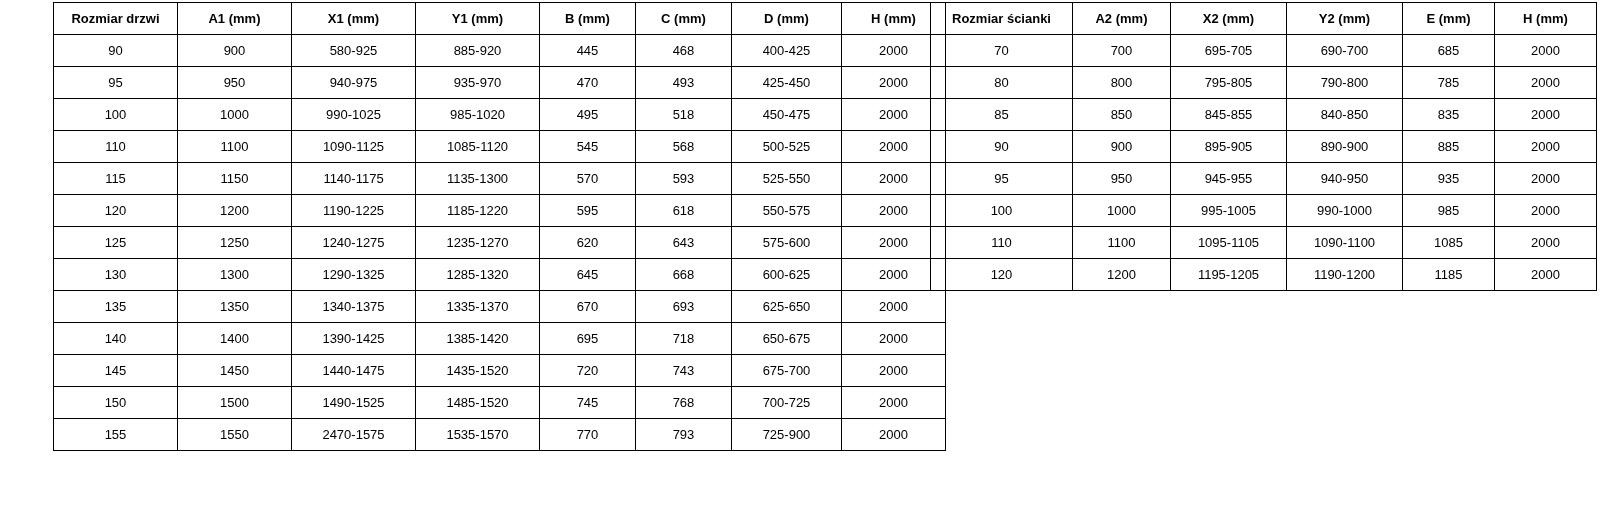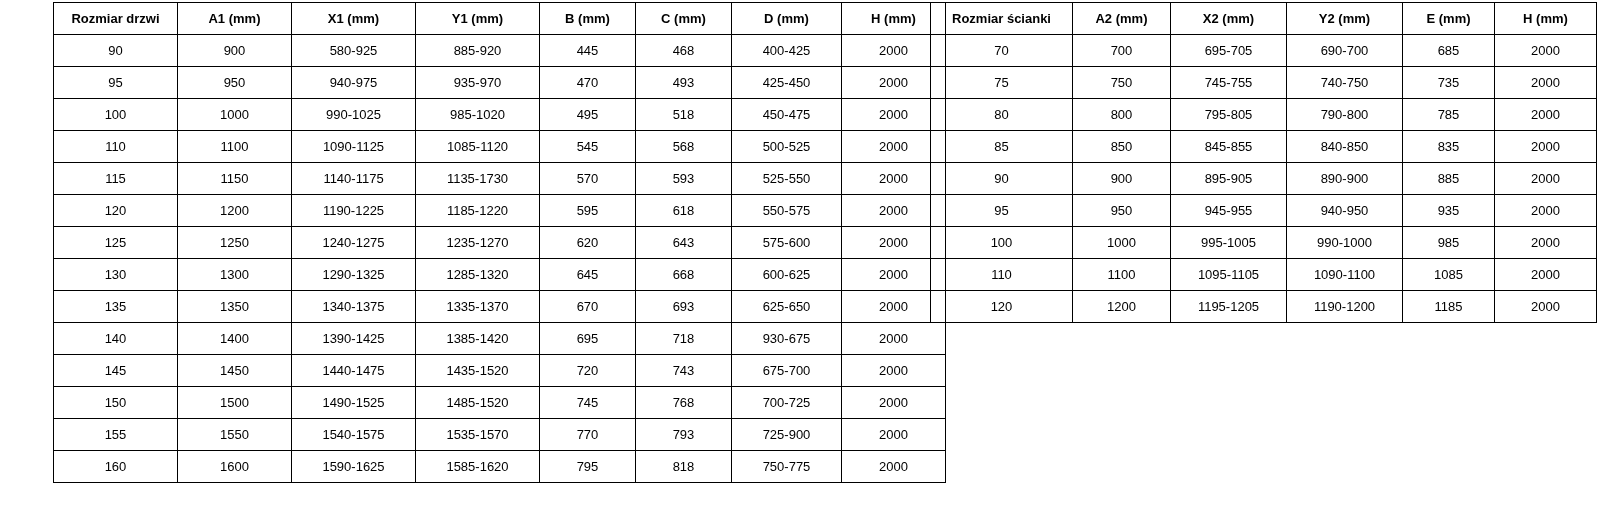--- a/index.html
+++ b/index.html
@@ -133,21 +133,21 @@
             <td>1085-1120</td>
             <td>545</td>
             <td>568</td>
             <td>500-525</td>
             <td>2000</td>
           </tr>
           <tr>
             <td>115</td>
             <td>1150</td>
             <td>1140-1175</td>
-            <td>1135-1730</td>
+            <td>1135-1300</td>
             <td>570</td>
             <td>593</td>
             <td>525-550</td>
             <td>2000</td>
           </tr>
           <tr>
             <td>120</td>
             <td>1200</td>
             <td>1190-1225</td>
             <td>1185-1220</td>
@@ -186,21 +186,21 @@
             <td>625-650</td>
             <td>2000</td>
           </tr>
           <tr>
             <td>140</td>
             <td>1400</td>
             <td>1390-1425</td>
             <td>1385-1420</td>
             <td>695</td>
             <td>718</td>
-            <td>930-675</td>
+            <td>650-675</td>
             <td>2000</td>
           </tr>
           <tr>
             <td>145</td>
             <td>1450</td>
             <td>1440-1475</td>
             <td>1435-1520</td>
             <td>720</td>
             <td>743</td>
             <td>675-700</td>
@@ -212,35 +212,25 @@
             <td>1490-1525</td>
             <td>1485-1520</td>
             <td>745</td>
             <td>768</td>
             <td>700-725</td>
             <td>2000</td>
           </tr>
           <tr>
             <td>155</td>
             <td>1550</td>
-            <td>1540-1575</td>
+            <td>2470-1575</td>
             <td>1535-1570</td>
             <td>770</td>
             <td>793</td>
             <td>725-900</td>
-            <td>2000</td>
-          </tr>
-          <tr>
-            <td>160</td>
-            <td>1600</td>
-            <td>1590-1625</td>
-            <td>1585-1620</td>
-            <td>795</td>
-            <td>818</td>
-            <td>750-775</td>
             <td>2000</td>
           </tr>
         </tbody>
     </table>
   </div>
 
   <div class="table-wrap" id="walls-table-wrap">
     <table id="walls-table">
       <colgroup>
         <col class="w0">
@@ -263,28 +253,20 @@
       <tbody>
           <tr>
             <td>70</td>
             <td>700</td>
             <td>695-705</td>
             <td>690-700</td>
             <td>685</td>
             <td>2000</td>
           </tr>
           <tr>
-            <td>75</td>
-            <td>750</td>
-            <td>745-755</td>
-            <td>740-750</td>
-            <td>735</td>
-            <td>2000</td>
-          </tr>
-          <tr>
             <td>80</td>
             <td>800</td>
             <td>795-805</td>
             <td>790-800</td>
             <td>785</td>
             <td>2000</td>
           </tr>
           <tr>
             <td>85</td>
             <td>850</td>

